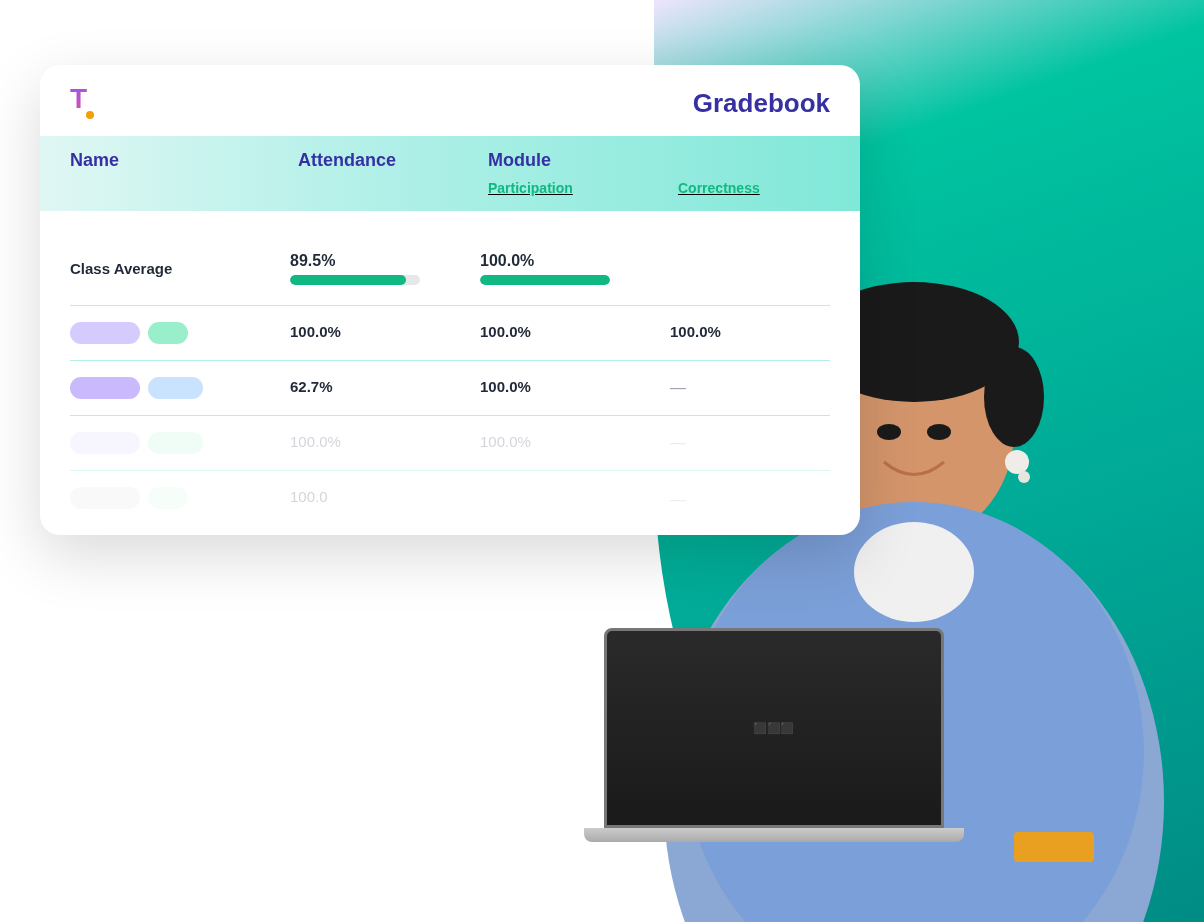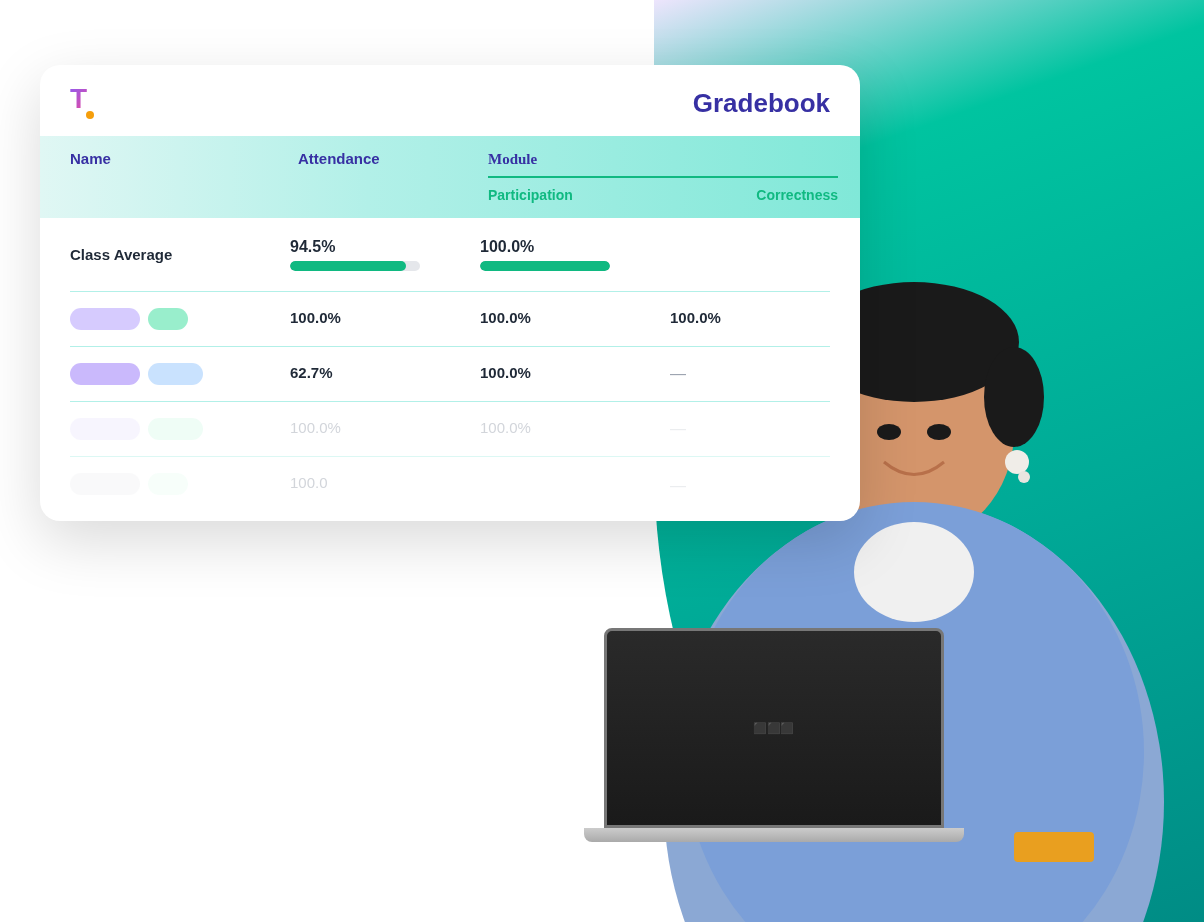--- a/index.html
+++ b/index.html
@@ -96,56 +96,55 @@
     }
 
     .col-attendance {
       width: 190px;
       flex-shrink: 0;
       margin-left: 8px;
     }
 
     .col-module {
       flex: 1;
-      font-family: Liberation Serif, serif;
     }
 
     .col-participation {
       width: 190px;
       flex-shrink: 0;
     }
 
     .col-correctness {
       width: 160px;
       flex-shrink: 0;
-      text-align: right;
     }
 
     .header-label {
-      font-size: 15px;
+      font-size: 18px;
       font-weight: 600;
       color: #3730a3;
     }
 
     .header-sublabel {
       font-size: 14px;
       font-weight: 600;
       color: #10b981;
     }
 
     .module-divider {
       height: 2px;
       background: #10b981;
       margin-bottom: 8px;
       width: calc(100%);
     }
 
     
     .table-body {
       padding: 0 30px;
+      margin-top: 21px;
     }
 
     .table-row {
       display: flex;
       align-items: center;
       padding: 16px 0;
       border-bottom: 1.5px solid #b2f0e8;
     }
 
     .table-row:last-child {
@@ -320,42 +319,42 @@
       <div class="col-attendance">
         <span class="header-label">Attendance</span>
       </div>
       <div class="col-module">
         <span class="header-label">Module</span>
       </div>
     </div>
     <div class="table-header-row2">
       <div class="col-name"></div>
       <div class="col-attendance"></div>
-      <div style="flex:1; display:flex; flex-direction:column;">
+      <div style="flex:1; display:flex; flex-direction:row;text-decoration:underline;">
         <div class="module-divider"></div>
         <div style="display:flex;">
           <div class="col-participation">
             <span class="header-sublabel">Participation</span>
           </div>
           <div class="col-correctness">
             <span class="header-sublabel">Correctness</span>
           </div>
         </div>
       </div>
     </div>
   </div>
 
   <div class="table-body">
 
     <div class="table-row class-average-row">
       <div class="row-name-cell">
         <span class="class-avg-label">Class Average</span>
       </div>
       <div class="row-attendance">
-        <div class="metric-value-bold">94.5%</div>
+        <div class="metric-value-bold">89.5%</div>
         <div class="progress-bar-bg">
           <div class="progress-bar-fill fill-green" style="width: 89.5%;"></div>
         </div>
       </div>
       <div class="row-participation">
         <div class="metric-value-bold">100.0%</div>
         <div class="progress-bar-bg">
           <div class="progress-bar-fill fill-green" style="width: 100%;"></div>
         </div>
       </div>

